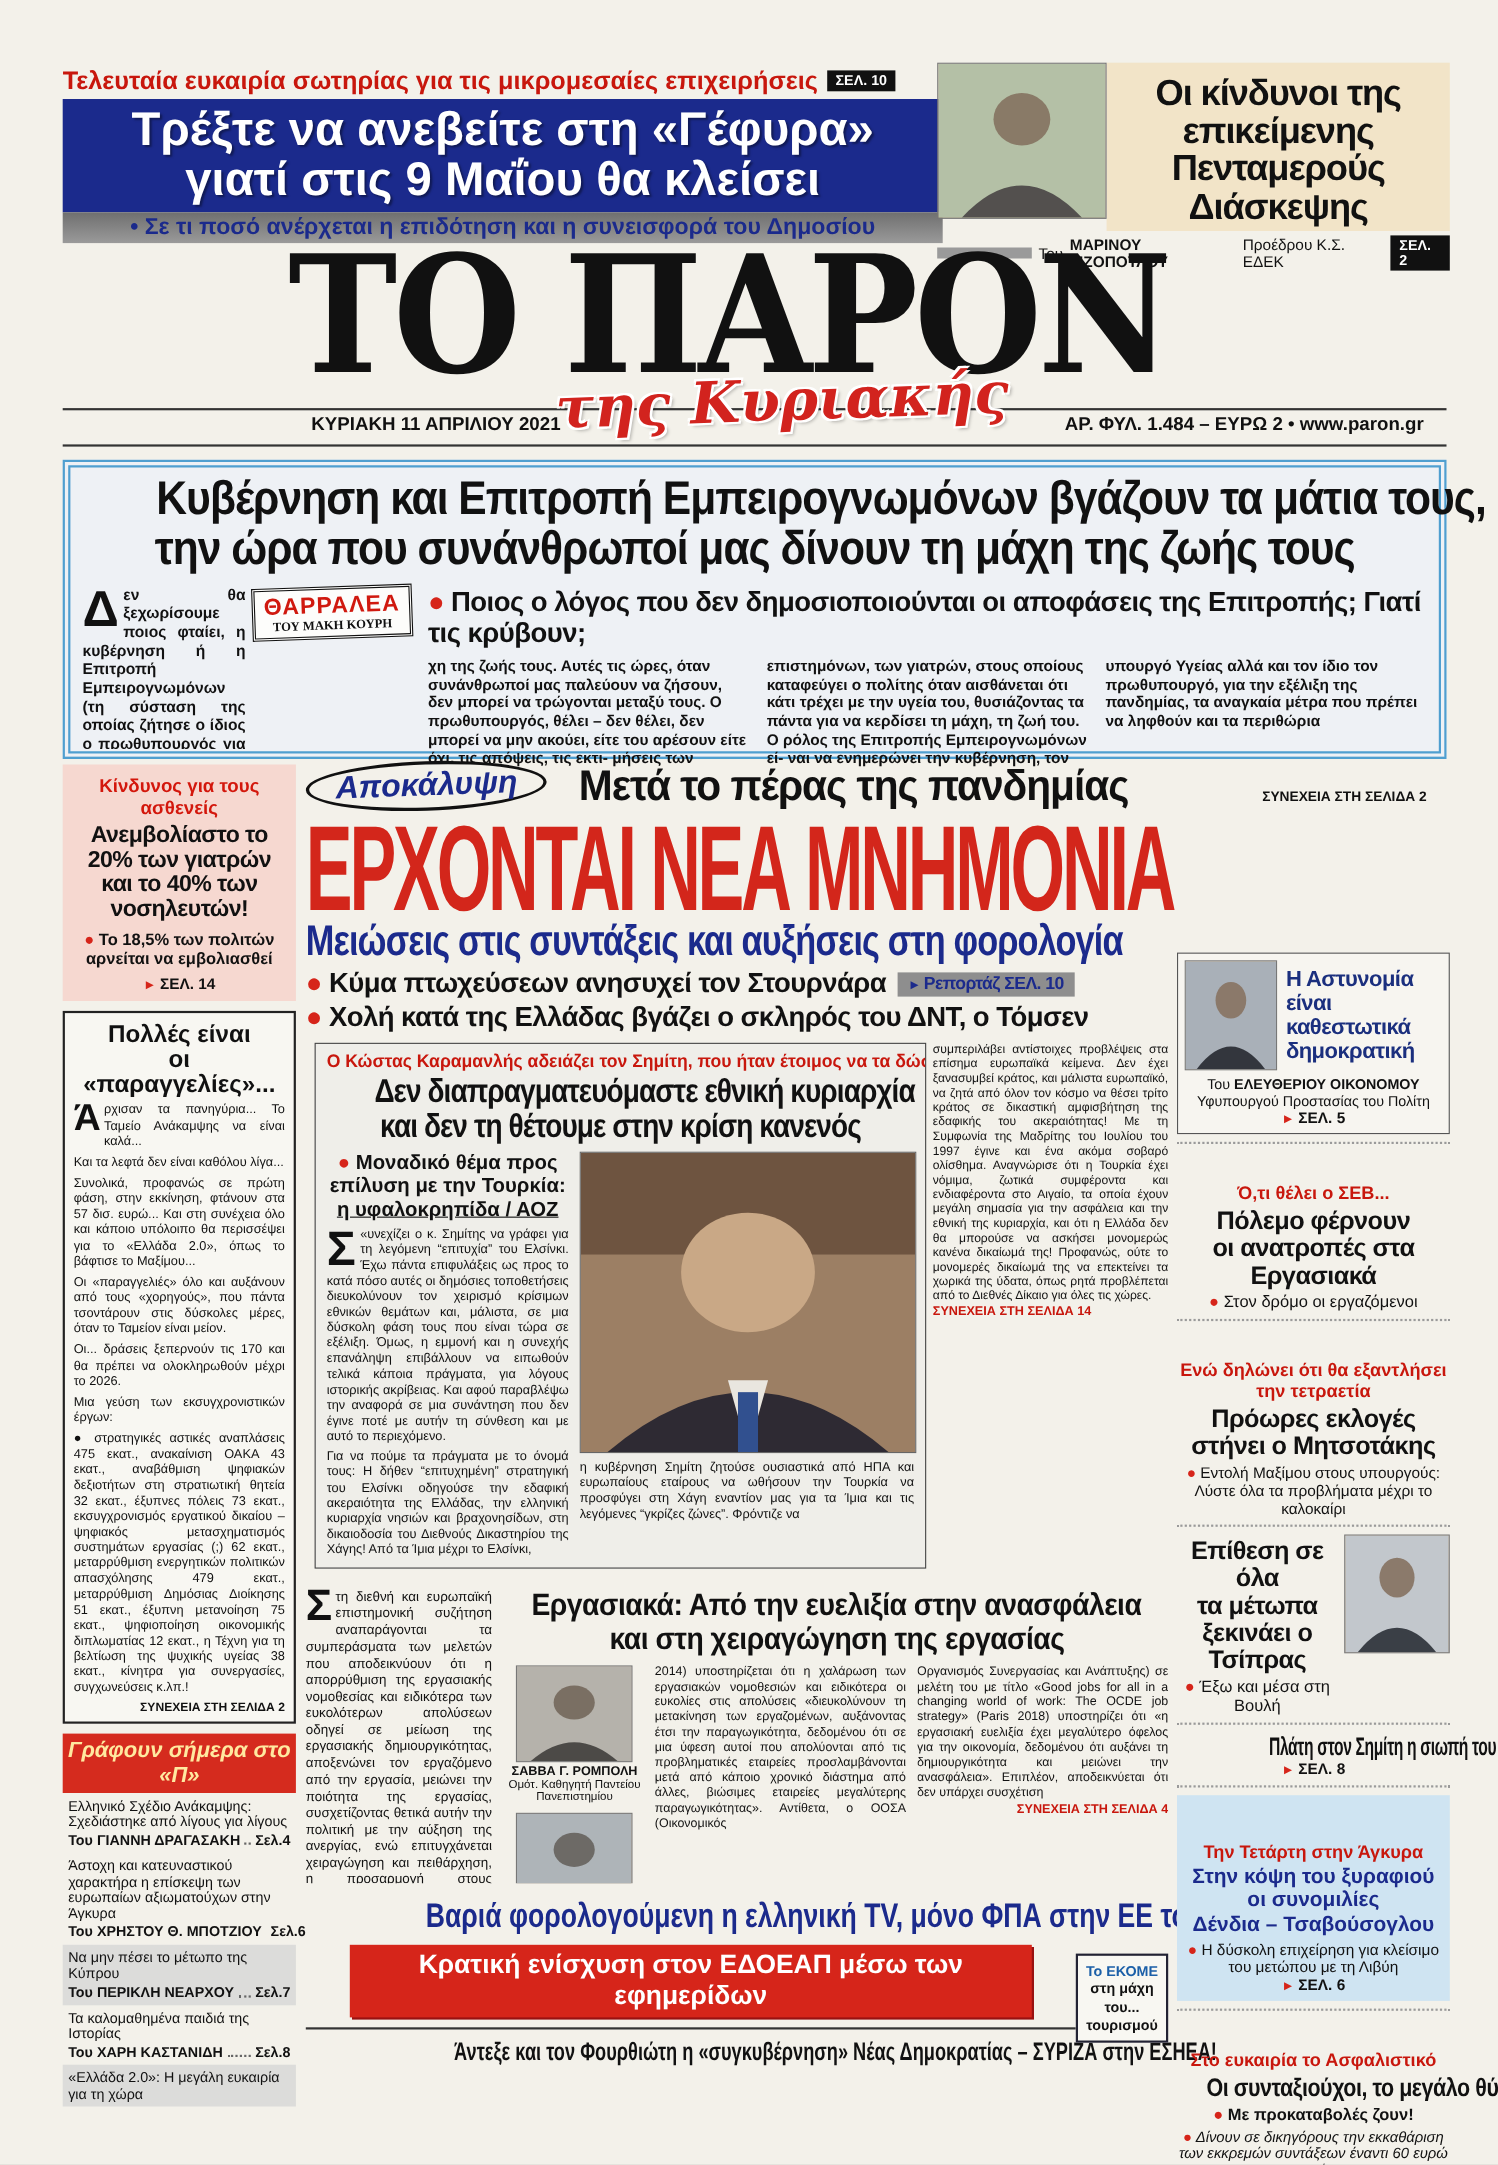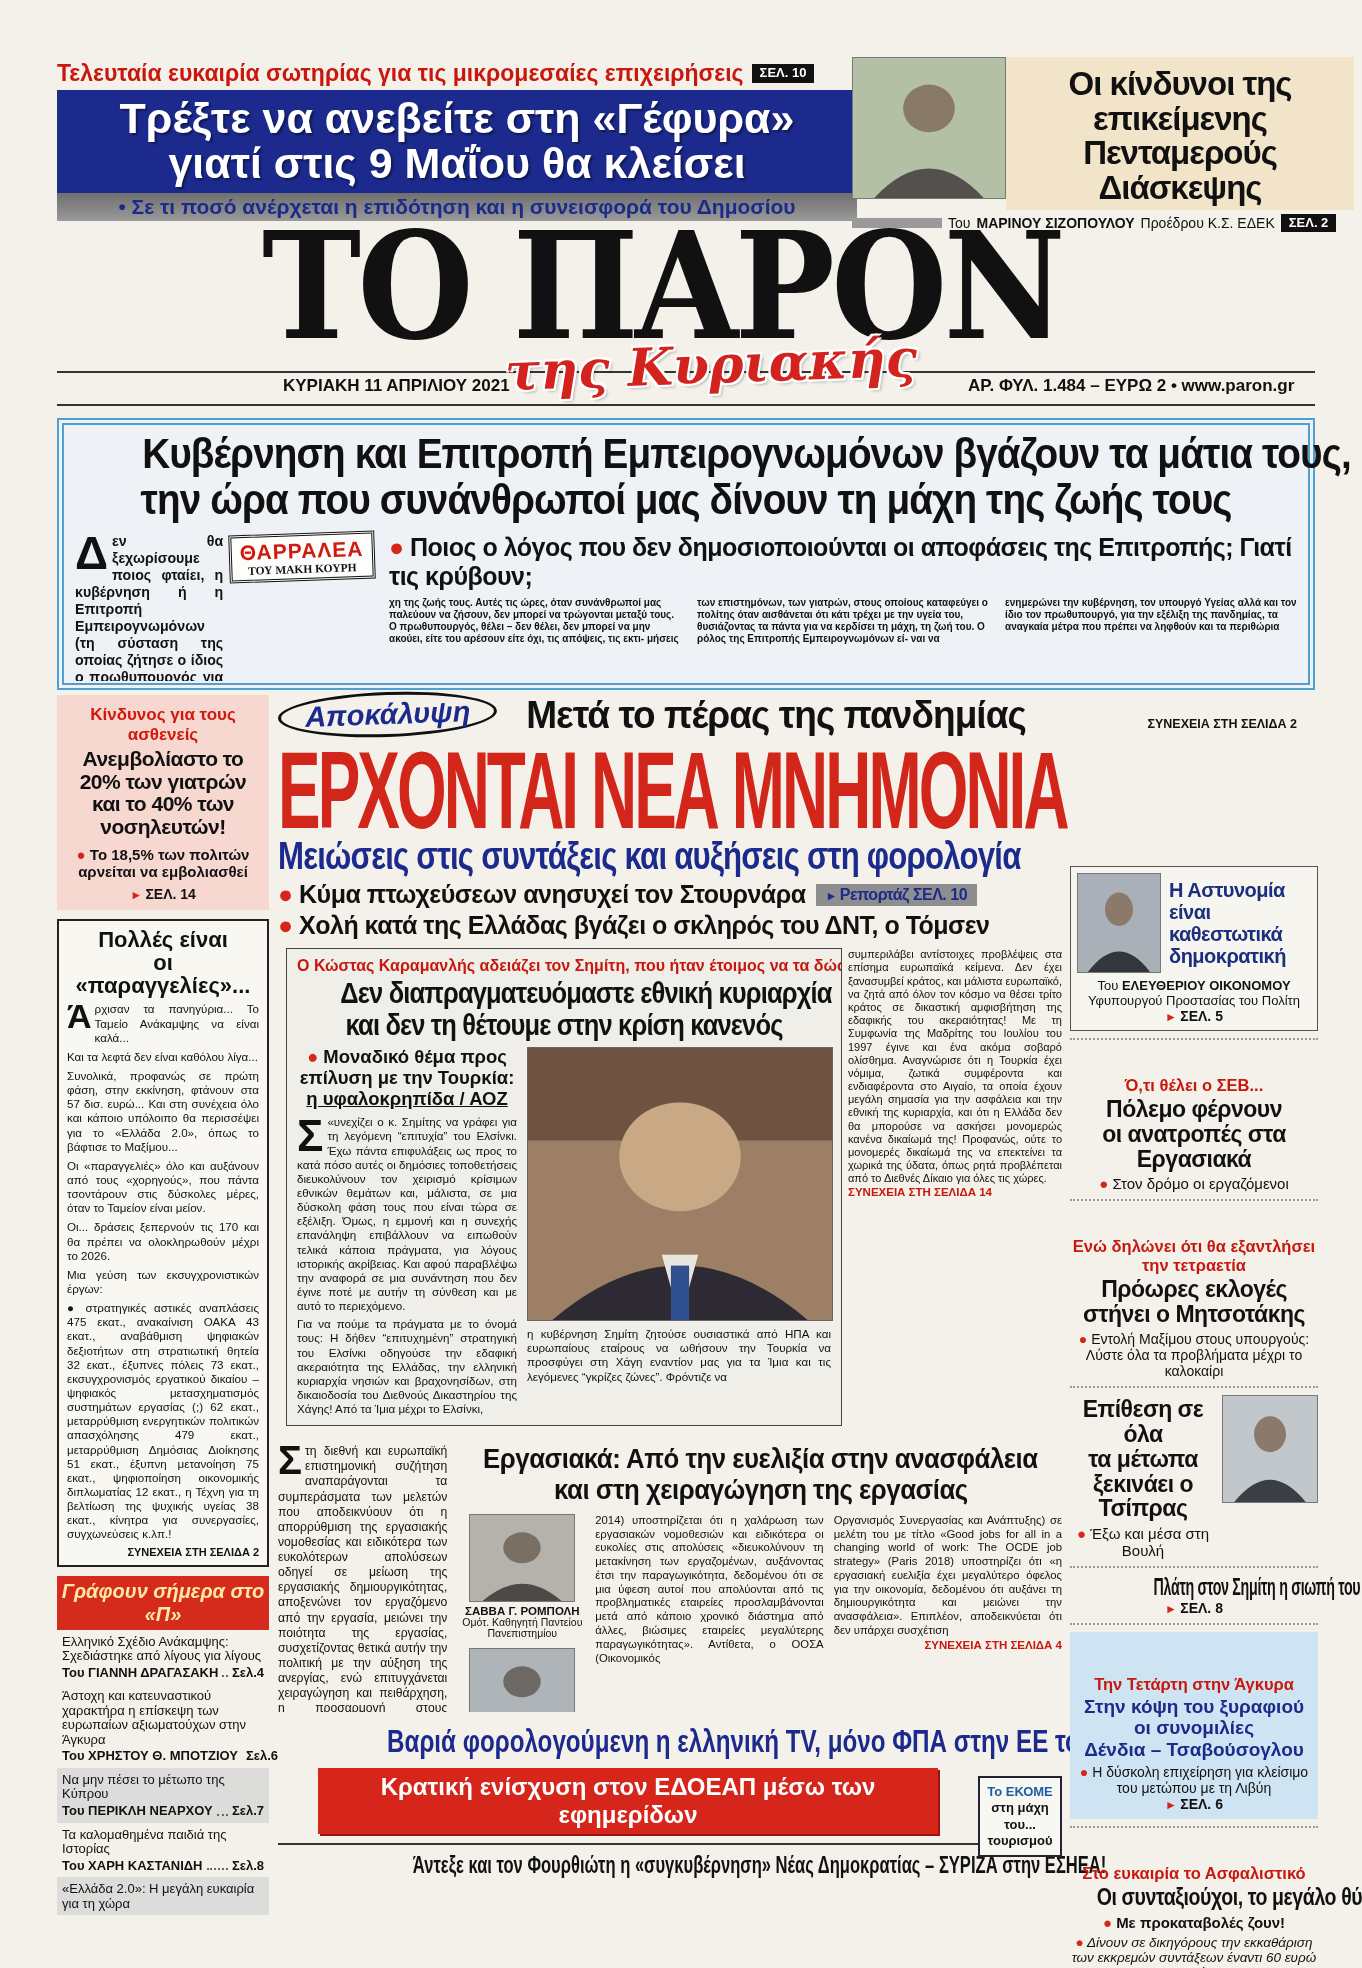--- a/index.html
+++ b/index.html
@@ -14,21 +14,21 @@
   .dotline{border-top:2px dotted #9a9a9a;margin:7px 0;}
   .photo{position:relative;background:linear-gradient(160deg,#c9bda7,#a3937d 60%,#8d7d68);overflow:hidden;}
   .photo svg{width:100%;height:100%;display:block;}
   
   .topad{left:57px;top:60px;width:800px;}
   .topad-kicker{display:flex;align-items:center;gap:8px;}
   .topad-kicker .k{color:#c8170d;font-weight:bold;font-size:23px;}
   .topad-box{background:#1b2a8c;color:#fff;text-align:center;font-weight:bold;font-size:43px;line-height:1.04;padding:6px 4px 8px;margin-top:3px;text-shadow:2px 2px 2px rgba(0,0,0,.4);}
   .topad-strip{background:linear-gradient(#6f6f6f,#9a9a9a);color:#1b2a8c;font-weight:bold;font-size:21px;text-align:center;padding:2px 0;}
   
-  .trbox{left:852px;top:57px;width:502px;}
+  .trbox{left:852px;top:57px;width:466px;}
   .tr-row{display:flex;}
   .tr-photo{width:152px;height:140px;border:1px solid #777;}
   .tr-cream{flex:1;background:#f2e4c8;text-align:center;padding:10px 4px 4px;}
   .tr-head{font-weight:800;font-size:33px;line-height:1.05;letter-spacing:-1px;}
   .tr-by{display:flex;align-items:center;gap:6px;margin-top:4px;font-size:14px;}
   .tr-bar{width:90px;height:10px;background:#9a9a9a;}
   
   .mast-title{left:262px;top:212px;font-family:"DejaVu Serif","Liberation Serif",serif;font-weight:bold;font-size:148px;line-height:1;letter-spacing:-4px;transform:scaleX(.9);transform-origin:left top;}
   .rule{background:#333;height:2px;left:57px;width:1258px;}
   .mast-date{left:283px;top:376px;font-weight:bold;font-size:17px;}
@@ -37,21 +37,21 @@
   
   .leadbox{left:57px;top:418px;width:1258px;height:272px;border:2px solid #4f9fd0;box-shadow:inset 0 0 0 3px #eef1f5,inset 0 0 0 5px #4f9fd0;background:#eef1f5;padding:10px 16px 6px;box-sizing:border-box;}
   .lead-h{text-align:center;font-weight:800;font-size:43px;line-height:1.08;letter-spacing:-1px;}
   .lead-cols{display:grid;grid-template-columns:300px 1fr;gap:14px;margin-top:10px;}
   .lead-c1{font-size:14.2px;font-weight:bold;line-height:1.2;overflow:hidden;height:148px;}
   .lead-c1::first-letter{float:left;font-size:46px;line-height:.82;padding:2px 4px 0 0;font-weight:800;}
   .stamp{float:right;border:3px double #111;background:#fdfdfb;padding:3px 8px;text-align:center;transform:rotate(-2deg);margin:0 0 4px 6px;}
   .stamp .t{color:#d0190f;font-weight:800;font-size:21px;letter-spacing:1px;}
   .stamp .b{font-family:"Liberation Serif",serif;font-weight:bold;font-size:11.5px;}
   .lead-sub{font-weight:800;font-size:25px;letter-spacing:-.5px;}
-  .lead-3c{column-count:3;column-gap:16px;font-size:10px;font-weight:bold;line-height:1.2;margin-top:6px;height:118px;overflow:hidden;}
+  .lead-3c{column-count:3;column-gap:16px;font-size:14px;font-weight:bold;line-height:1.2;margin-top:6px;height:118px;overflow:hidden;}
   .lead-cont{text-align:right;font-weight:bold;font-size:12.5px;margin-top:2px;}
   
   .lrail{left:57px;top:695px;width:212px;}
   .danger{background:#f6d8d0;text-align:center;padding:10px 7px 8px;}
   .danger .k{color:#d3170c;font-weight:800;font-size:17px;}
   .danger .h{font-weight:800;font-size:21px;line-height:1.08;margin-top:3px;letter-spacing:-.5px;}
   .danger .bl{font-weight:bold;font-size:15px;line-height:1.15;margin-top:7px;}
   .orders{border:2px solid #222;margin-top:9px;padding:7px 8px;background:#f8f7f2;}
   .orders .t{text-align:center;font-weight:800;font-size:22px;line-height:1.05;}
   .orders p{font-size:11.6px;line-height:1.22;margin:5px 0 0;text-align:justify;}

